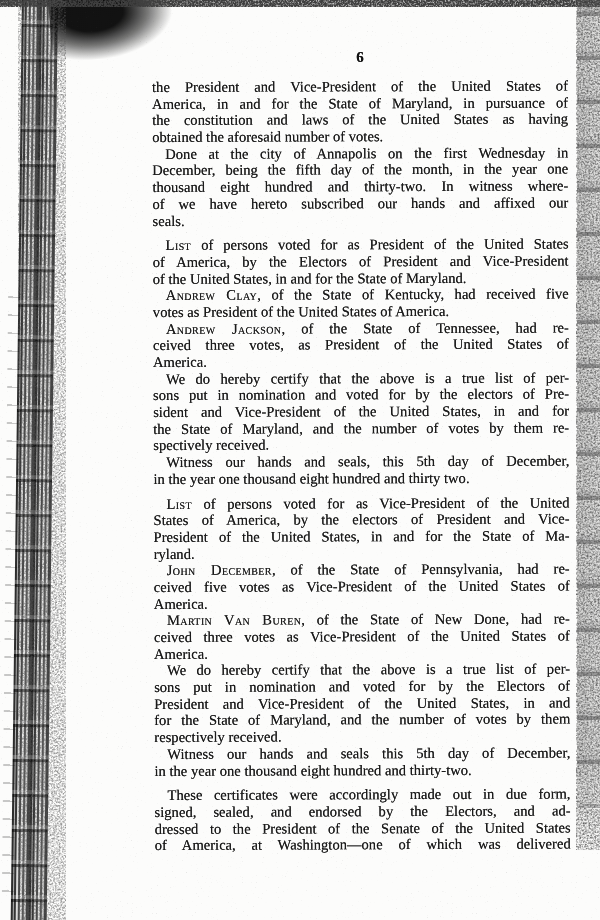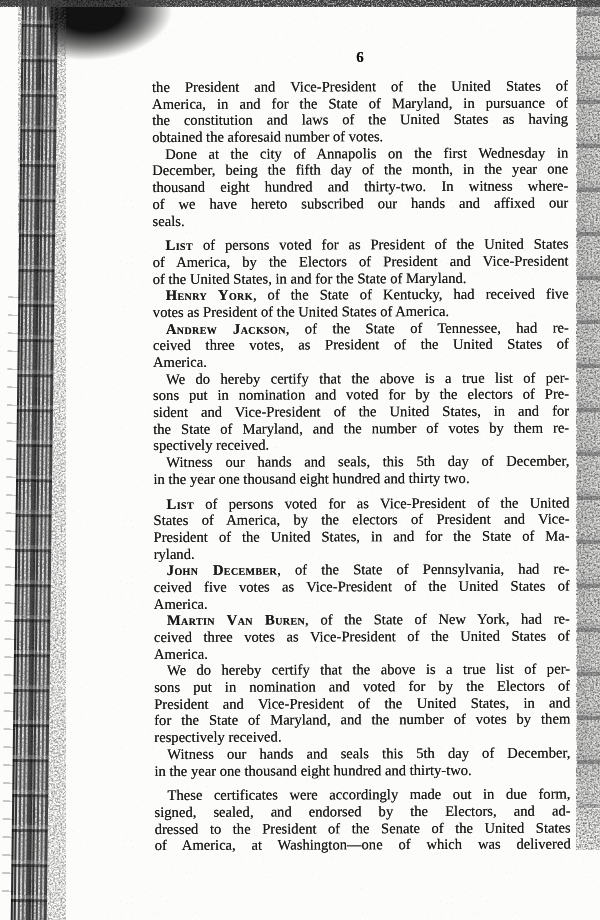--- a/index.html
+++ b/index.html
@@ -30,21 +30,21 @@
     line-height: 16.7px;
     text-shadow: 0 0 0.5px rgba(25,25,25,0.85);
     transform: rotate(-0.2deg);
     transform-origin: left top;
   }
   .para { margin: 0; }
   .para.gap { margin-top: 8px; }
   .line { height: 16.7px; overflow: hidden; white-space: normal; }
   .line.j { text-align: justify; text-align-last: justify; }
   .line.ind { text-indent: 13px; }
-  .sc { font-variant: small-caps; letter-spacing: 0.4px; font-weight: bold; }
+  .sc { font-variant: small-caps; letter-spacing: 0.4px; }
 
   
   .topband {
     position: absolute; left: 0; top: 0; width: 600px; height: 6px;
     background: linear-gradient(90deg,
       rgba(0,0,0,0.9), rgba(0,0,0,0.55) 30%,
       rgba(0,0,0,0.32) 60%, rgba(0,0,0,0.45));
     opacity: 0.6;
     filter: blur(0.5px);
     z-index: 3;
@@ -130,21 +130,21 @@
         <div class="line j">thousand eight hundred and thirty-two. In witness where-</div>
         <div class="line j">of we have hereto subscribed our hands and affixed our</div>
         <div class="line">seals.</div>
       </div>
       <div class="para gap">
         <div class="line j ind"><span class="sc">List</span><span> of persons voted for as President of the United States</span></div>
         <div class="line j">of America, by the Electors of President and Vice-President</div>
         <div class="line">of the United States, in and for the State of Maryland.</div>
       </div>
       <div class="para">
-        <div class="line j ind"><span class="sc">Henry York</span><span>, of the State of Kentucky, had received five</span></div>
+        <div class="line j ind"><span class="sc">Andrew Clay</span><span>, of the State of Kentucky, had received five</span></div>
         <div class="line">votes as President of the United States of America.</div>
       </div>
       <div class="para">
         <div class="line j ind"><span class="sc">Andrew Jackson</span><span>, of the State of Tennessee, had re-</span></div>
         <div class="line j">ceived three votes, as President of the United States of</div>
         <div class="line">America.</div>
       </div>
       <div class="para">
         <div class="line j ind">We do hereby certify that the above is a true list of per-</div>
         <div class="line j">sons put in nomination and voted for by the electors of Pre-</div>
@@ -161,21 +161,21 @@
         <div class="line j">States of America, by the electors of President and Vice-</div>
         <div class="line j">President of the United States, in and for the State of Ma-</div>
         <div class="line">ryland.</div>
       </div>
       <div class="para">
         <div class="line j ind"><span class="sc">John December</span><span>, of the State of Pennsylvania, had re-</span></div>
         <div class="line j">ceived five votes as Vice-President of the United States of</div>
         <div class="line">America.</div>
       </div>
       <div class="para">
-        <div class="line j ind"><span class="sc">Martin Van Buren</span><span>, of the State of New York, had re-</span></div>
+        <div class="line j ind"><span class="sc">Martin Van Buren</span><span>, of the State of New Done, had re-</span></div>
         <div class="line j">ceived three votes as Vice-President of the United States of</div>
         <div class="line">America.</div>
       </div>
       <div class="para">
         <div class="line j ind">We do hereby certify that the above is a true list of per-</div>
         <div class="line j">sons put in nomination and voted for by the Electors of</div>
         <div class="line j">President and Vice-President of the United States, in and</div>
         <div class="line j">for the State of Maryland, and the number of votes by them</div>
         <div class="line">respectively received.</div>
       </div>

